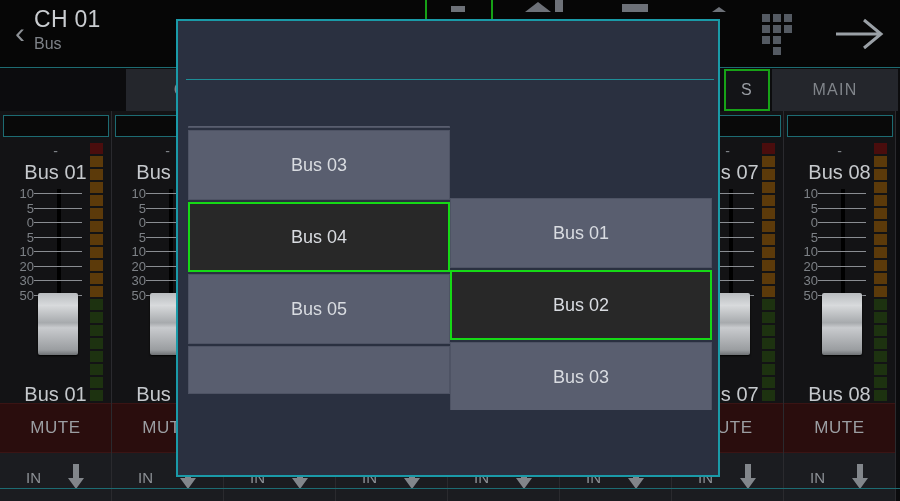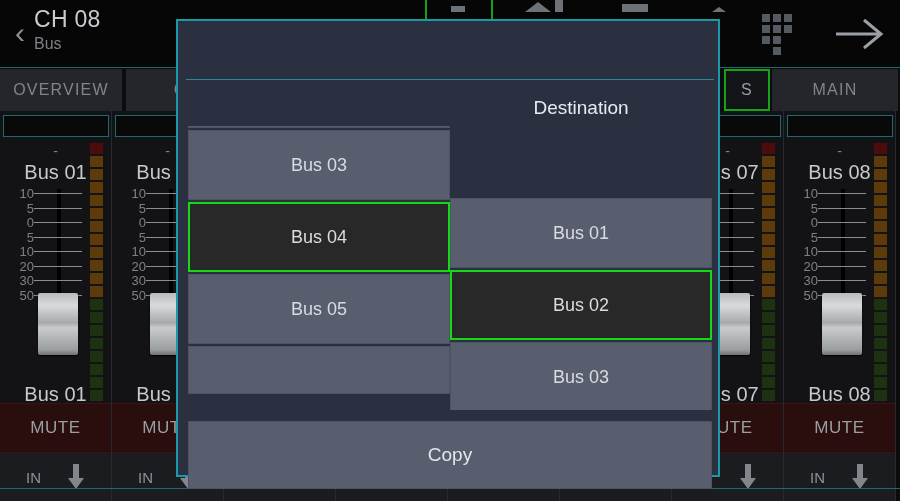--- a/index.html
+++ b/index.html
@@ -638,21 +638,21 @@
           <span class="dnarrow"><svg width="18" height="26" viewBox="0 0 18 26">
               <path d="M6 0 h6 v14 h5 L9 25 L1 14 h5 z" fill="#82868b"></path>
             </svg></span>
         </div>
       </div>
     </div>
   <div class="bottomrule"></div>
 
   <div class="topbar">
     <div class="back-chevron">‹</div>
-    <div class="hdr-title">CH 08</div>
+    <div class="hdr-title">CH 01</div>
     <div class="hdr-sub">Bus</div>
 
     <div class="green-topbox"></div>
     <div class="topicon" style="left:445px;">
       <span class="tp-shape" style="left:6px; top:14px; width:14px; height:6px;"></span>
     </div>
     <div class="topicon" style="left:525px;">
       <span class="tp-shape" style="left:0px; top:10px; width:26px; height:10px; clip-path:polygon(50% 0,100% 100%,0 100%);"></span>
       <span class="tp-shape" style="left:30px; top:8px; width:8px; height:12px;"></span>
     </div>
@@ -676,40 +676,37 @@
     </div>
 
     <div class="arrow-right">
       <svg width="56" height="36" viewBox="0 0 56 36">
         <path d="M4 18 H48 M32 4 L49 18 L32 32" stroke="#9aa0a6" stroke-width="3" fill="none"></path>
       </svg>
     </div>
   </div>
 
   <div class="tabrow" id="tabrow">
-      <div class="tab" style="left: 0px; width: 124px;">OVERVIEW</div>
       <div class="tab" style="left: 126px; width: 124px;">CO</div>
       <div class="tab sel" style="left: 724px; width: 46px;">S</div>
       <div class="tab" style="left: 772px; width: 128px;">MAIN</div>
     </div>
 
   <div class="dialog">
     <div class="dlg-rule"></div>
 
-    <div class="col-hdr" style="left:272px; width:262px;">Destination</div>
 
     <div class="listcol src" id="srclist">
         <div class="litem" style="top: -34px; height: 36px;"></div>
         <div class="litem" style="top: 4px; height: 70px;">Bus 03</div>
         <div class="litem sel" style="top: 76px; height: 70px;">Bus 04</div>
         <div class="litem" style="top: 148px; height: 70px;">Bus 05</div>
         <div class="litem" style="top: 220px; height: 48px;"></div>
       </div>
     <div class="listcol dst" id="dstlist">
         <div class="litem" style="top: 72px; height: 70px;">Bus 01</div>
         <div class="litem sel" style="top: 144px; height: 70px;">Bus 02</div>
         <div class="litem" style="top: 216px; height: 70px;">Bus 03</div>
       </div>
 
-    <div class="btn-copy">Copy</div>
   </div>
 
 </div>
 
 </body></html>

